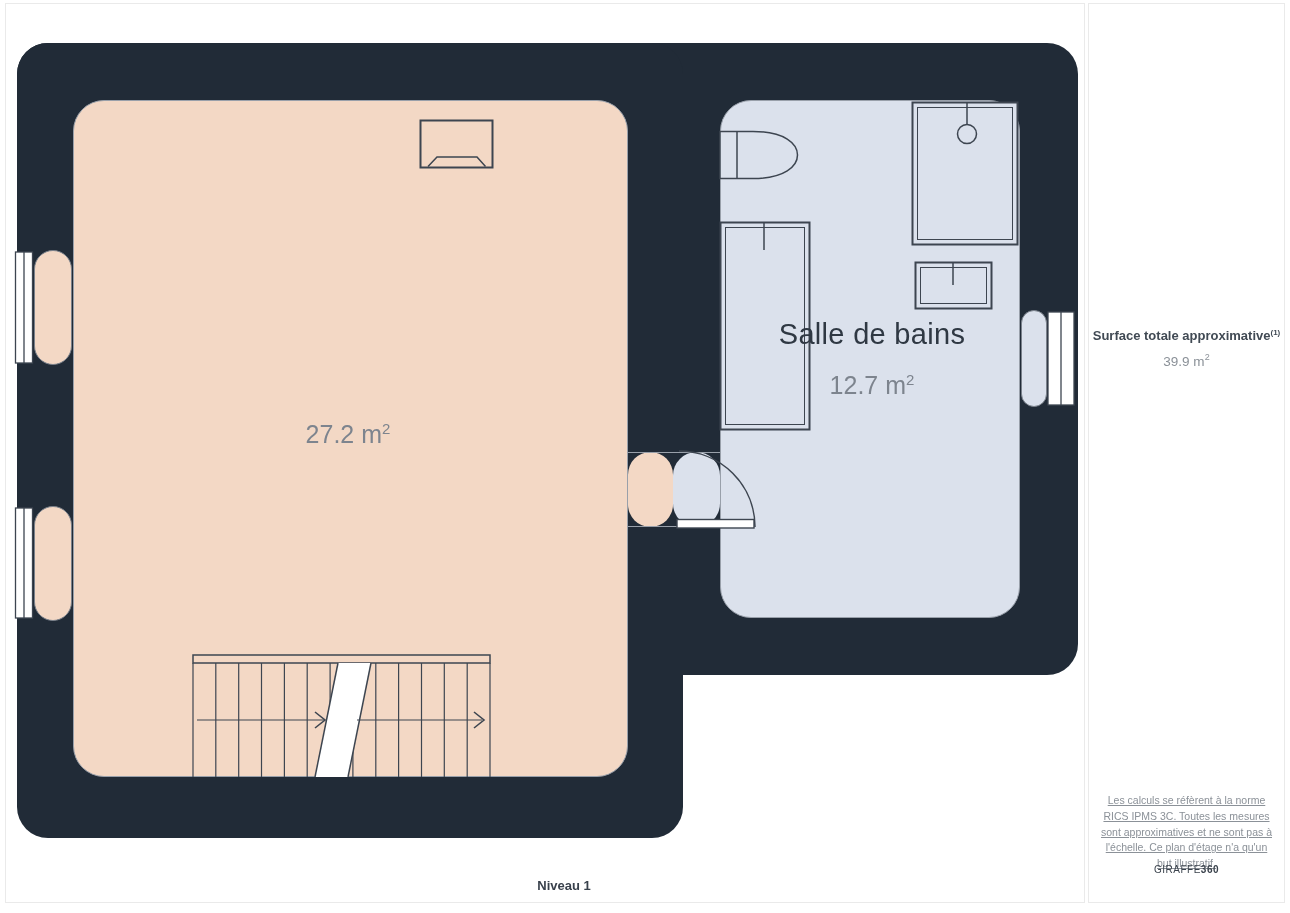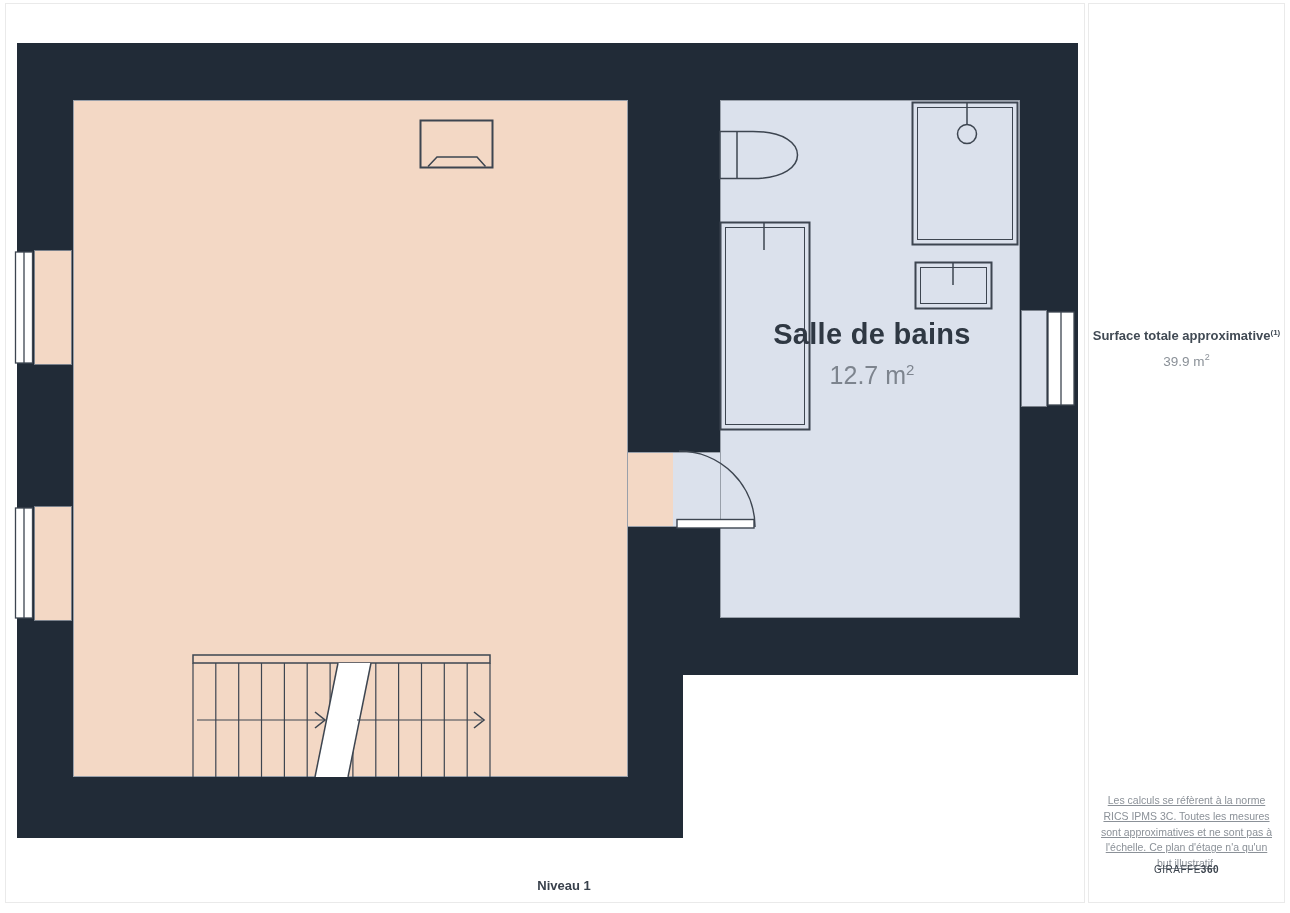--- a/index.html
+++ b/index.html
@@ -5,33 +5,33 @@
   html,body{margin:0;padding:0;background:#ffffff;}
   .page{
     position:relative;width:1290px;height:913px;background:#ffffff;overflow:hidden;
     font-family:"Liberation Sans",sans-serif;
   }
   .panel{position:absolute;background:#ffffff;border:1px solid #eaeaea;box-sizing:border-box;}
   .main-panel{left:5px;top:3px;width:1080px;height:900px;}
   .side-panel{left:1088px;top:3px;width:197px;height:900px;}
 
   
-  .abs{position:absolute;box-sizing:border-box;}
+  .abs{position:absolute;box-sizing:border-box;border-radius:31px;}
   .wall{background:#212b37;}
   .floor-sejour{background:#f3d8c5;border:1px solid #99a0aa;}
   .floor-bath{background:#dbe1ec;border:1px solid #99a0aa;}
   .patch{border:none;}
   .alcove-sejour{background:#f3d8c5;border:1px solid #7a818b;}
   .alcove-bath{background:#dbe1ec;border:1px solid #7a818b;}
 
   svg.linework{position:absolute;left:0;top:0;width:1290px;height:913px;pointer-events:none;}
 
   .room-label{position:absolute;text-align:center;width:300px;}
-  .room-name{font-size:29px;font-weight:bold;color:#2f3843;letter-spacing:.3px;}
-  .room-area{font-size:25px;color:#7d848e;margin-top:10px;}
+  .room-name{font-size:29px;font-weight:normal;color:#2f3843;letter-spacing:.3px;}
+  .room-area{font-size:25px;color:#7d848e;margin-top:20px;}
   .room-area sup{font-size:15px;}
 
   .level-label{position:absolute;left:5px;width:1118px;top:878px;text-align:center;
     font-size:13px;font-weight:bold;color:#39414c;}
 
   .sb-total{position:absolute;left:0;right:0;top:325px;text-align:center;}
   .sb-title{font-size:13px;font-weight:bold;color:#414a54;}
   .sb-title sup{font-size:8px;}
   .sb-area{font-size:13.5px;color:#8b9198;margin-top:9px;}
   .sb-area sup{font-size:9px;}
@@ -137,20 +137,21 @@
       <line x1="967" y1="102.5" x2="967" y2="124.5" stroke-width="1.5"></line>
     </g>
     <g stroke="#3d4550" fill="none">
       <rect x="915.5" y="262.5" width="76" height="46" fill="#dbe1ec" stroke-width="2"></rect>
       <rect x="920.5" y="267.5" width="66" height="36" stroke-width="1"></rect>
       <line x1="953" y1="262.5" x2="953" y2="285" stroke-width="1.5"></line>
     </g>
   </svg>
 
   <div class="room-label" style="left:198px;top:400px;">
+    <div class="room-area"><span>27.2 m</span><sup>2</sup></div>
   </div>
   <div class="room-label" style="left:722px;top:318px;">
     <div class="room-name">Salle de bains</div>
     <div class="room-area"><span>12.7 m</span><sup>2</sup></div>
   </div>
 
   <div class="level-label">Niveau 1</div>
 
   <div class="abs" style="left:1088px;top:3px;width:197px;height:900px;">
     <div class="sb-total">

